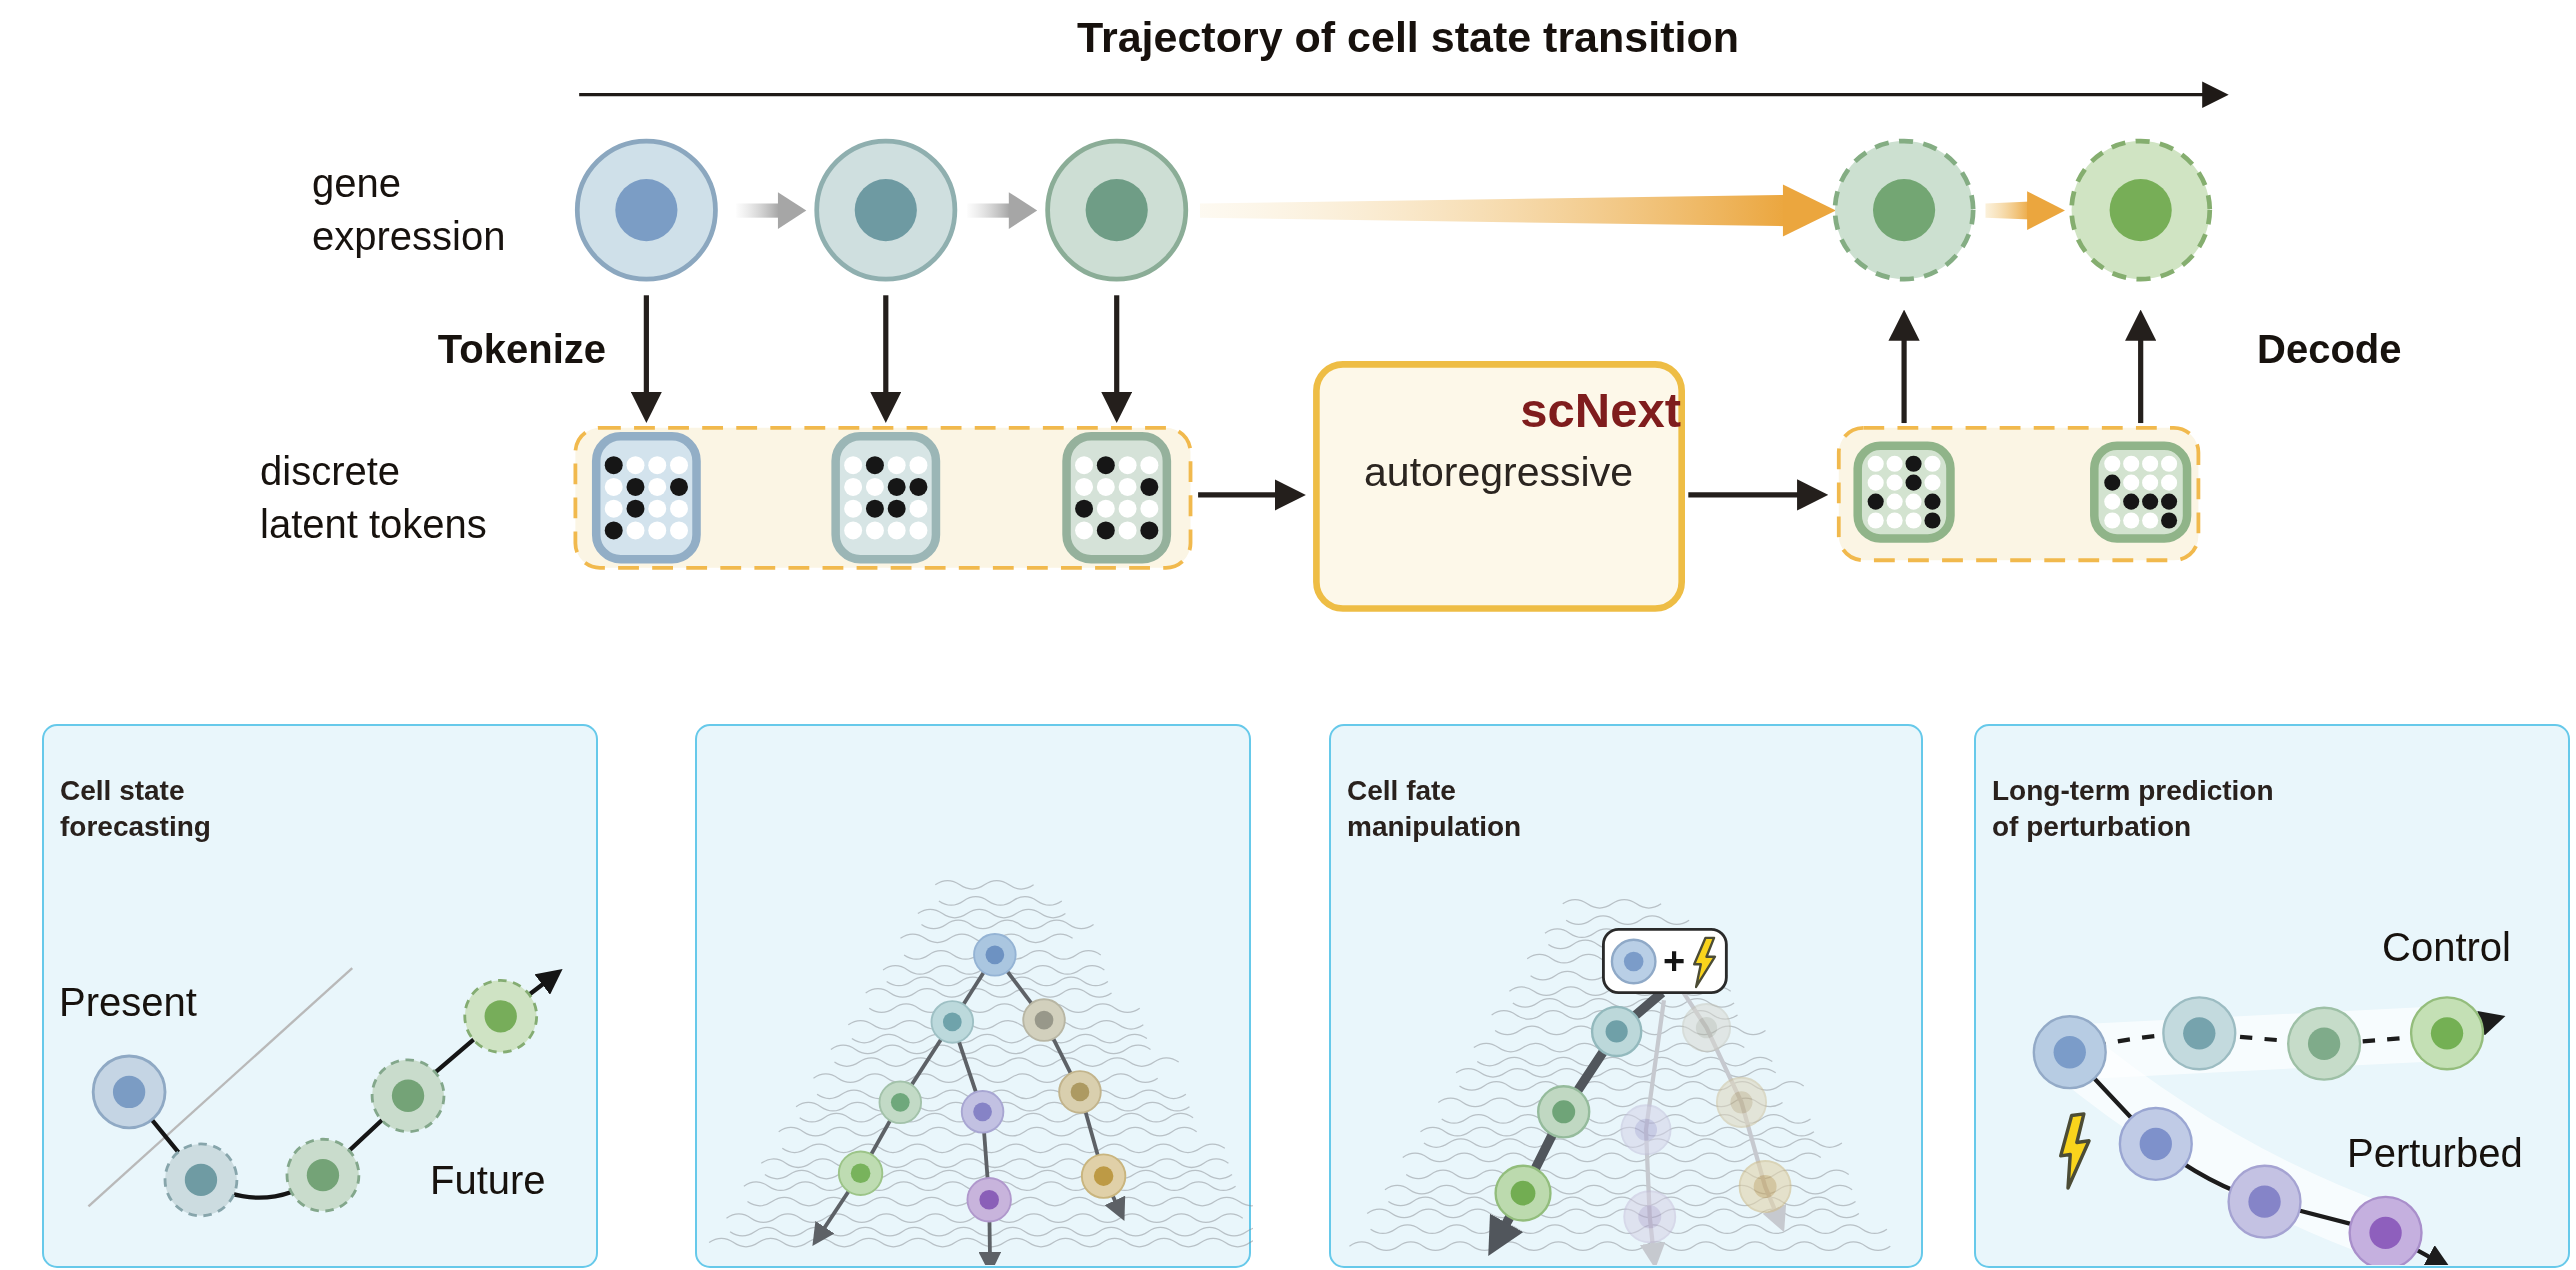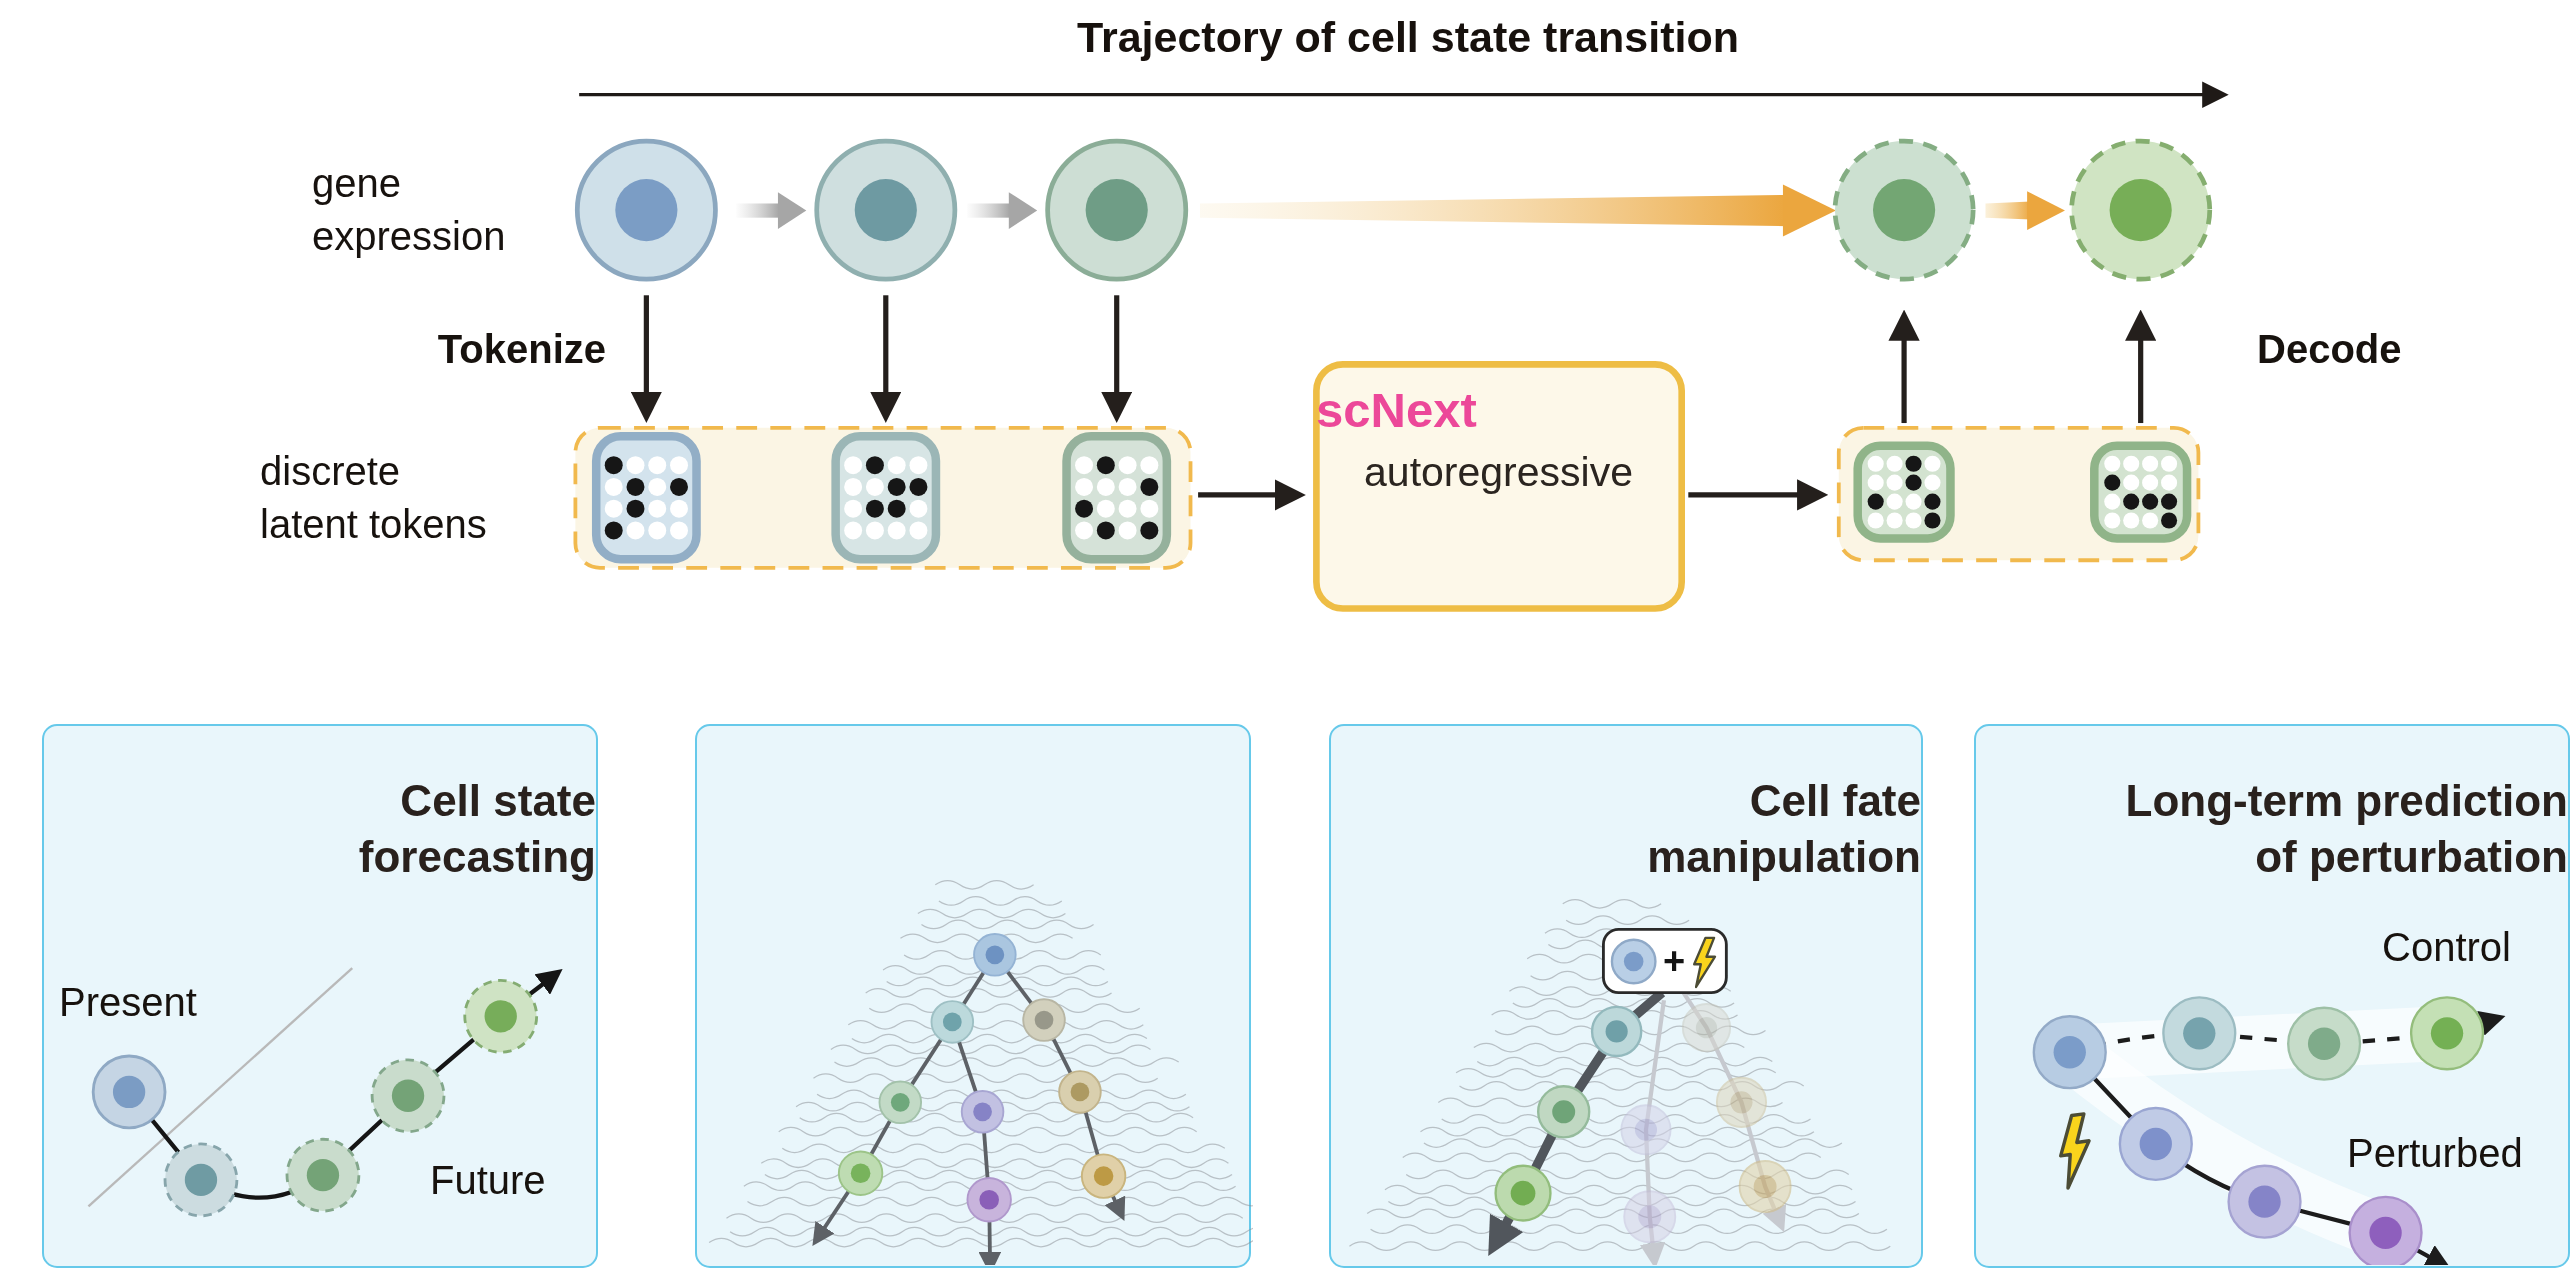--- a/index.html
+++ b/index.html
@@ -2,26 +2,26 @@
 <html style="font-size:15px"><head>
 <meta charset="utf-8">
 <style>
   body{margin:0}
   .stage{position:relative;width:2576px;height:1270px;background:#ffffff;
          font-family:"Liberation Sans",sans-serif;color:#241e1a;overflow:hidden}
   .txt{position:absolute;white-space:pre-line}
   .main-title{font-size:43px;font-weight:700;color:#17110d;transform:translateX(-50%)}
   .side-label{font-size:40px;line-height:1.32;text-align:left;color:#17120e}
   .op-label{font-size:40px;font-weight:700;color:#17120e}
-  .model-name{font-size:49px;font-weight:700;text-align:left;color:#ec4899}
+  .model-name{font-size:49px;font-weight:700;text-align:right;color:#7f1d1d}
   .model-sub{font-size:41px;text-align:center;color:#2b2520}
   .panel{position:absolute;top:724px;height:544px;background:#e9f6fb;
          border:2.8px solid #66c9ea;border-radius:15px;box-sizing:border-box}
   .panel>svg{position:absolute;left:0;top:0}
-  .panel-title{position:absolute;left:0;right:0;top:47px;text-align:right;font-size:44px;
+  .panel-title{position:absolute;left:16px;right:0;top:47px;text-align:left;font-size:28px;
                font-weight:700;line-height:1.28;white-space:pre-line;color:#29211d}
   .p-label{position:absolute;font-size:40px;color:#17120e;white-space:nowrap}
   .badge-plus{position:absolute;font-size:38px;font-weight:700;color:#141414}
   #land-p2 path,#land-p3 path{fill:none;stroke:#878c92;stroke-width:1.3;opacity:.5}
   svg{display:block}
 </style>
 </head>
 <body>
 
 <div class="stage">

